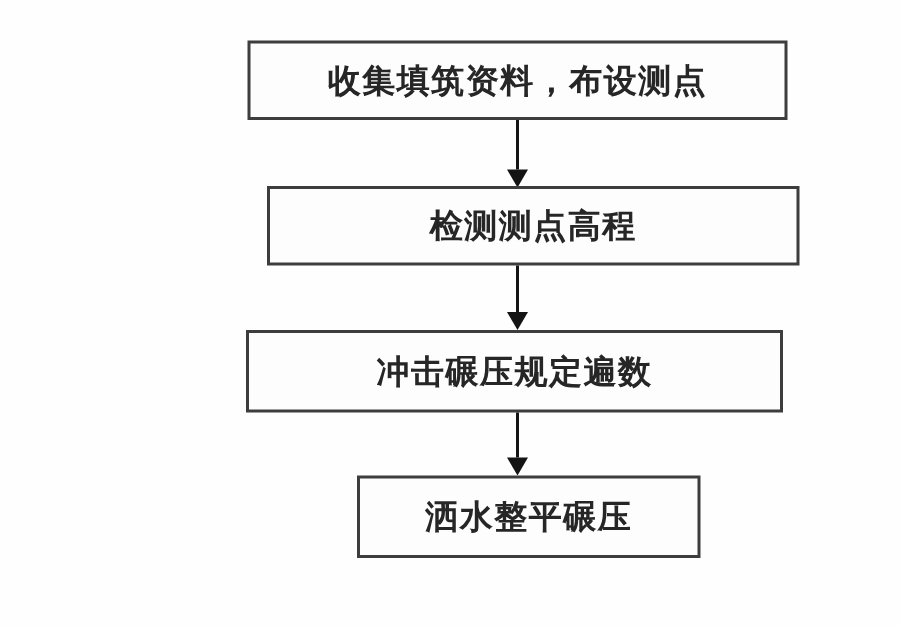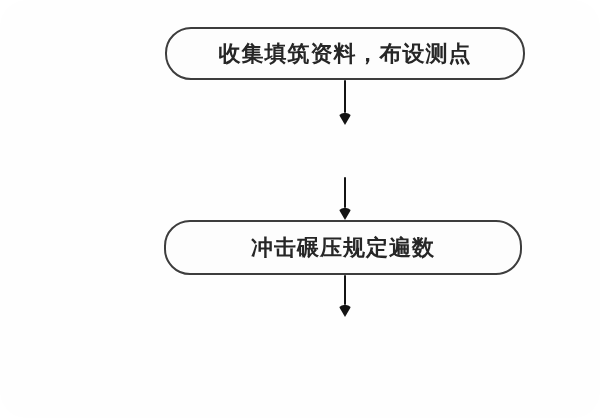--- a/index.html
+++ b/index.html
@@ -2,21 +2,21 @@
 <html style="--background: #fefefe; --boxbg: #fdfdfd; --border: #3d3d3d; --text: #262626; --arrow: #141414;"><head>
 <meta charset="utf-8">
 <style>
   :root{
     --background:#fefefe;
     --boxbg:#fdfdfd;
     --border:#3d3d3d;
     --text:#262626;
     --arrow:#141414;
   }
-  *{margin:0;padding:0;box-sizing:border-box;border-radius:26px;}
+  *{margin:0;padding:0;box-sizing:border-box;}
   html,body{background:#ffffff;}
   body{
     font-family:"Liberation Sans","DejaVu Sans",sans-serif;
   }
   .canvas{
     position:relative;
     width:600px;
     height:418px;
     background:var(--background);
     overflow:hidden;
@@ -81,30 +81,36 @@
 
   <div class="box" id="box-1">
     <span class="box-label">收集填筑资料，布设测点</span>
   </div>
 
   <div class="arrow" id="arrow-1">
     <div class="arrow-stem"></div>
     <div class="arrow-head"></div>
   </div>
 
+  <div class="box" id="box-2">
+    <span class="box-label">检测测点高程</span>
+  </div>
 
   <div class="arrow" id="arrow-2">
     <div class="arrow-stem"></div>
     <div class="arrow-head"></div>
   </div>
 
   <div class="box" id="box-3">
     <span class="box-label">冲击碾压规定遍数</span>
   </div>
 
   <div class="arrow" id="arrow-3">
     <div class="arrow-stem"></div>
     <div class="arrow-head"></div>
   </div>
 
+  <div class="box" id="box-4">
+    <span class="box-label">洒水整平碾压</span>
+  </div>
 
 
 </div>
 
 </body></html>

